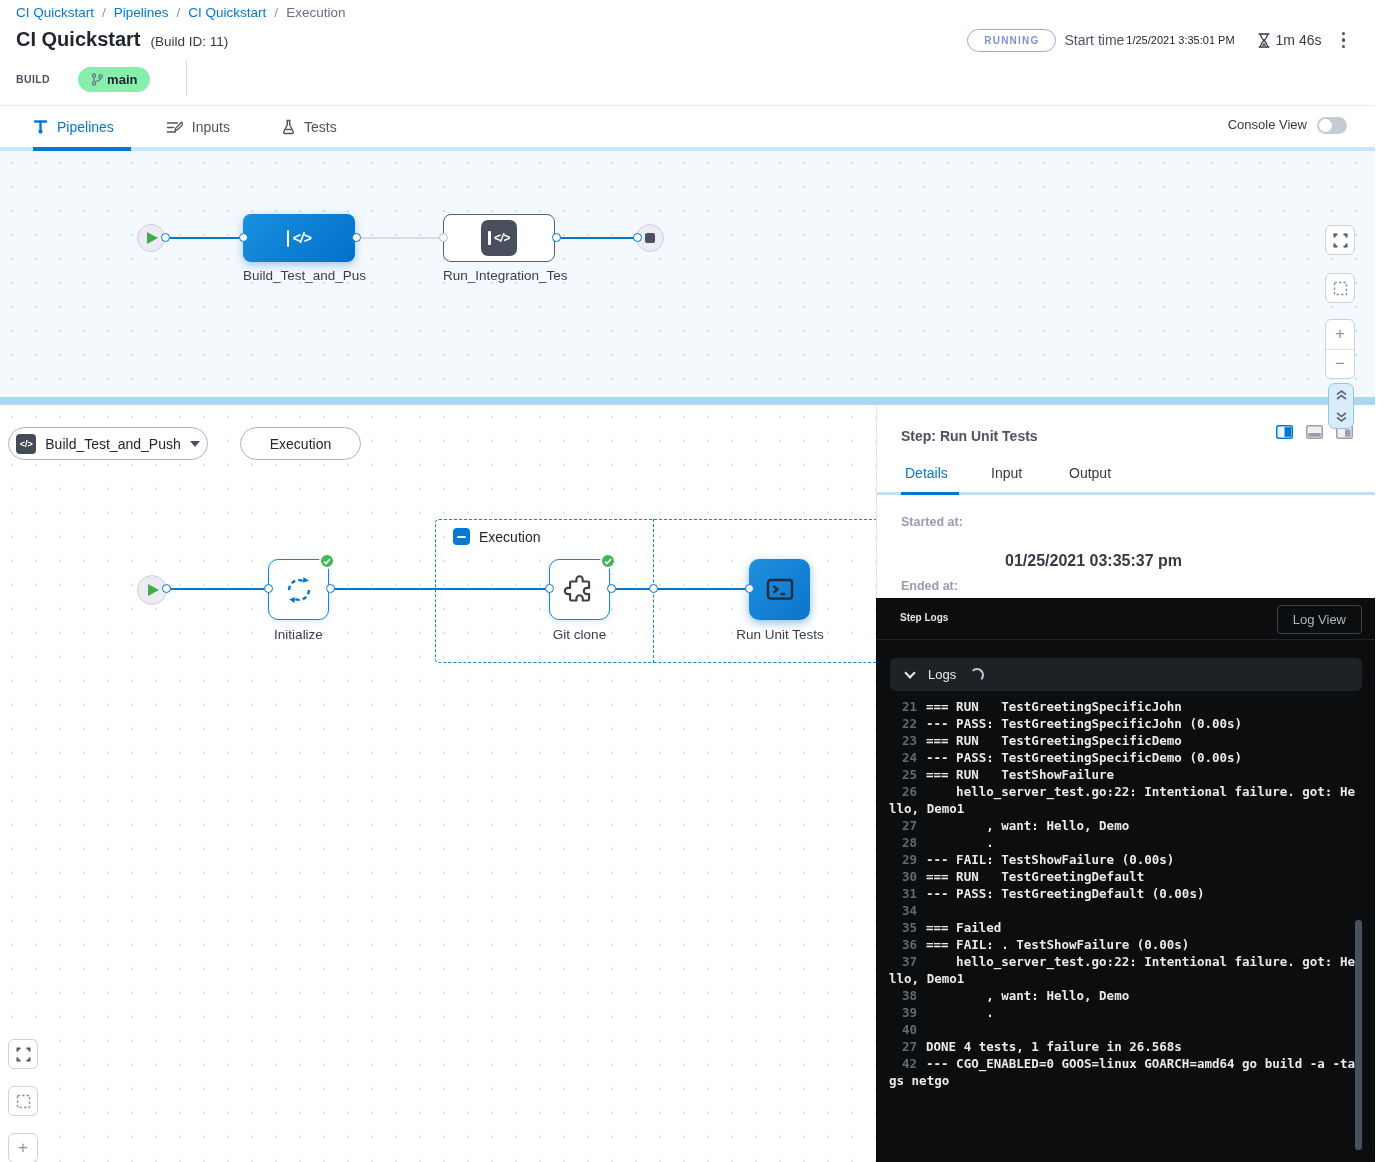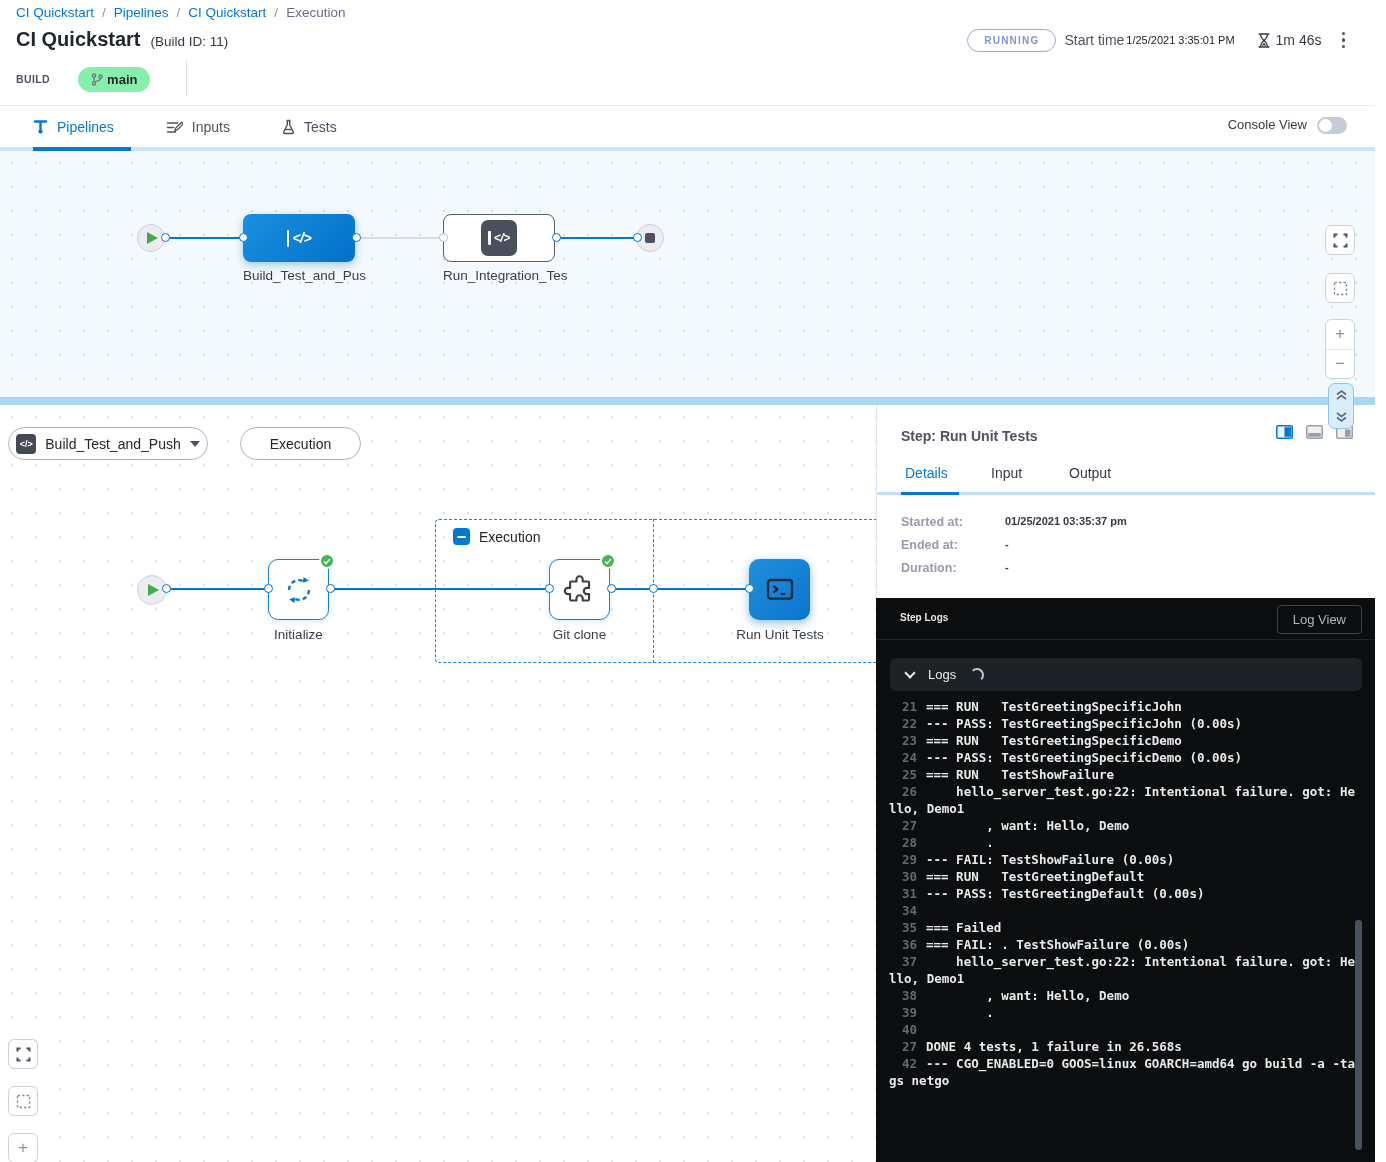--- a/index.html
+++ b/index.html
@@ -93,21 +93,21 @@
   .layout-icons { position:absolute; right:22px; top:20px; display:flex; gap:13px; align-items:center; }
   .layout-icons span { cursor:pointer; display:flex; }
   .ptabs { position:absolute; left:0; top:58px; width:100%; height:32px; }
   .ptabs-bottom { position:absolute; left:0; bottom:0; width:100%; height:3px; background:#bfe0f7; }
   .ptab { position:absolute; top:2px; font-size:14px; color:#383946; cursor:pointer; }
   .ptab.active { color:#0278d5; }
   .ptab-underline { position:absolute; left:24px; bottom:0; width:58px; height:3px; background:#0278d5; z-index:2; }
   .detail-rows { position:absolute; left:24px; top:110px; display:flex; flex-direction:column; gap:9px; }
   .drow { display:flex; font-size:12.5px; }
   .drow .dl { width:104px; color:#9a9bb0; font-weight:600; }
-  .drow .dv { color:#383946; font-weight:700; font-size:11px; }
+  .drow .dv { color:#383946; font-weight:700; font-size:16px;margin-top:37px; }
 
   
   .step-logs { position:absolute; left:876px; top:598px; width:499px; height:564px; background:#0b0d0f; }
   .logs-header { position:absolute; left:0; top:0; width:100%; height:42px; border-bottom:1px solid #1f2429; }
   .logs-title { position:absolute; left:24px; top:14px; font-size:10px; font-weight:700; color:#e5e5e5; }
   .logview-btn { position:absolute; right:13px; top:7px; padding:6px 15px; font-size:13px; color:#aeb5bc; border:1px solid #3c434a; border-radius:4px; background:transparent; cursor:pointer; font-family:"Liberation Sans",sans-serif; }
   .logs-accordion { position:absolute; left:14px; top:60px; width:472px; height:33px; background:#1d2227; border-radius:6px; display:flex; align-items:center; gap:14px; padding:0 16px; cursor:pointer; }
   .acc-chevron { width:8px; height:8px; border-left:2px solid #e8eaec; border-bottom:2px solid #e8eaec; transform:rotate(-45deg); margin-top:-3px; }
   .acc-label { font-size:13px; color:#e8eaec; }
   .spinner { width:14px; height:14px; border-radius:50%; border:2px solid transparent; border-top-color:#c3c9cf; border-right-color:#c3c9cf; animation:spin 1.2s linear infinite; }

